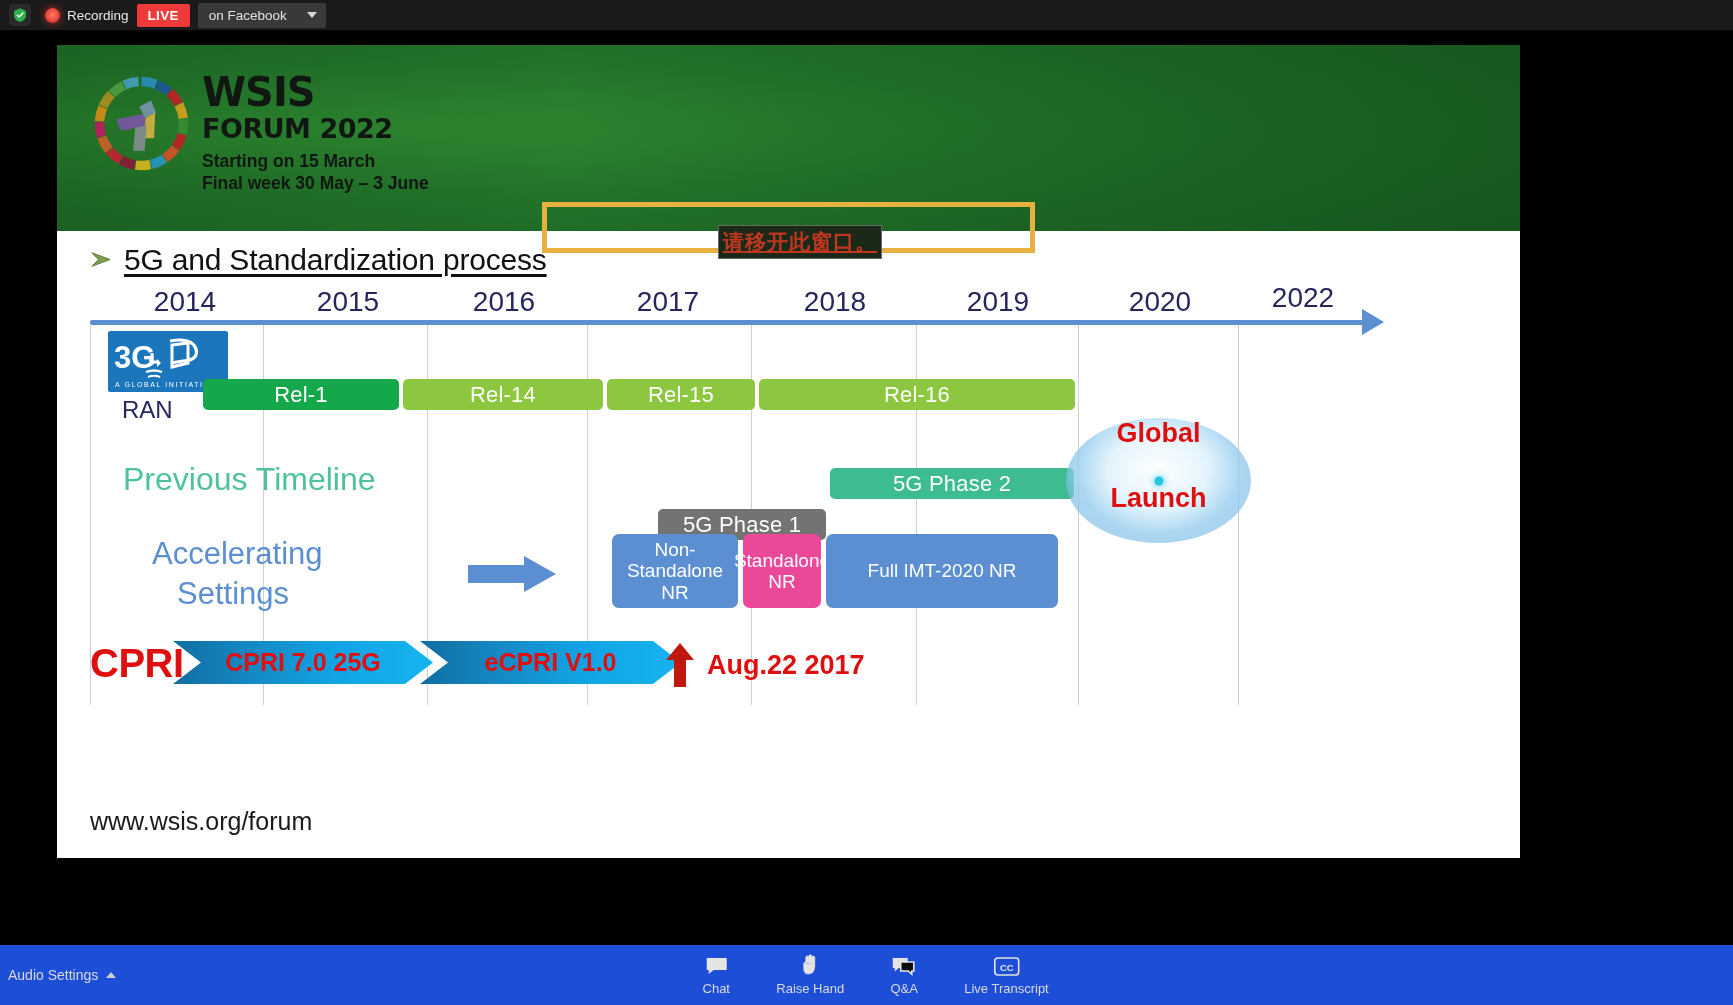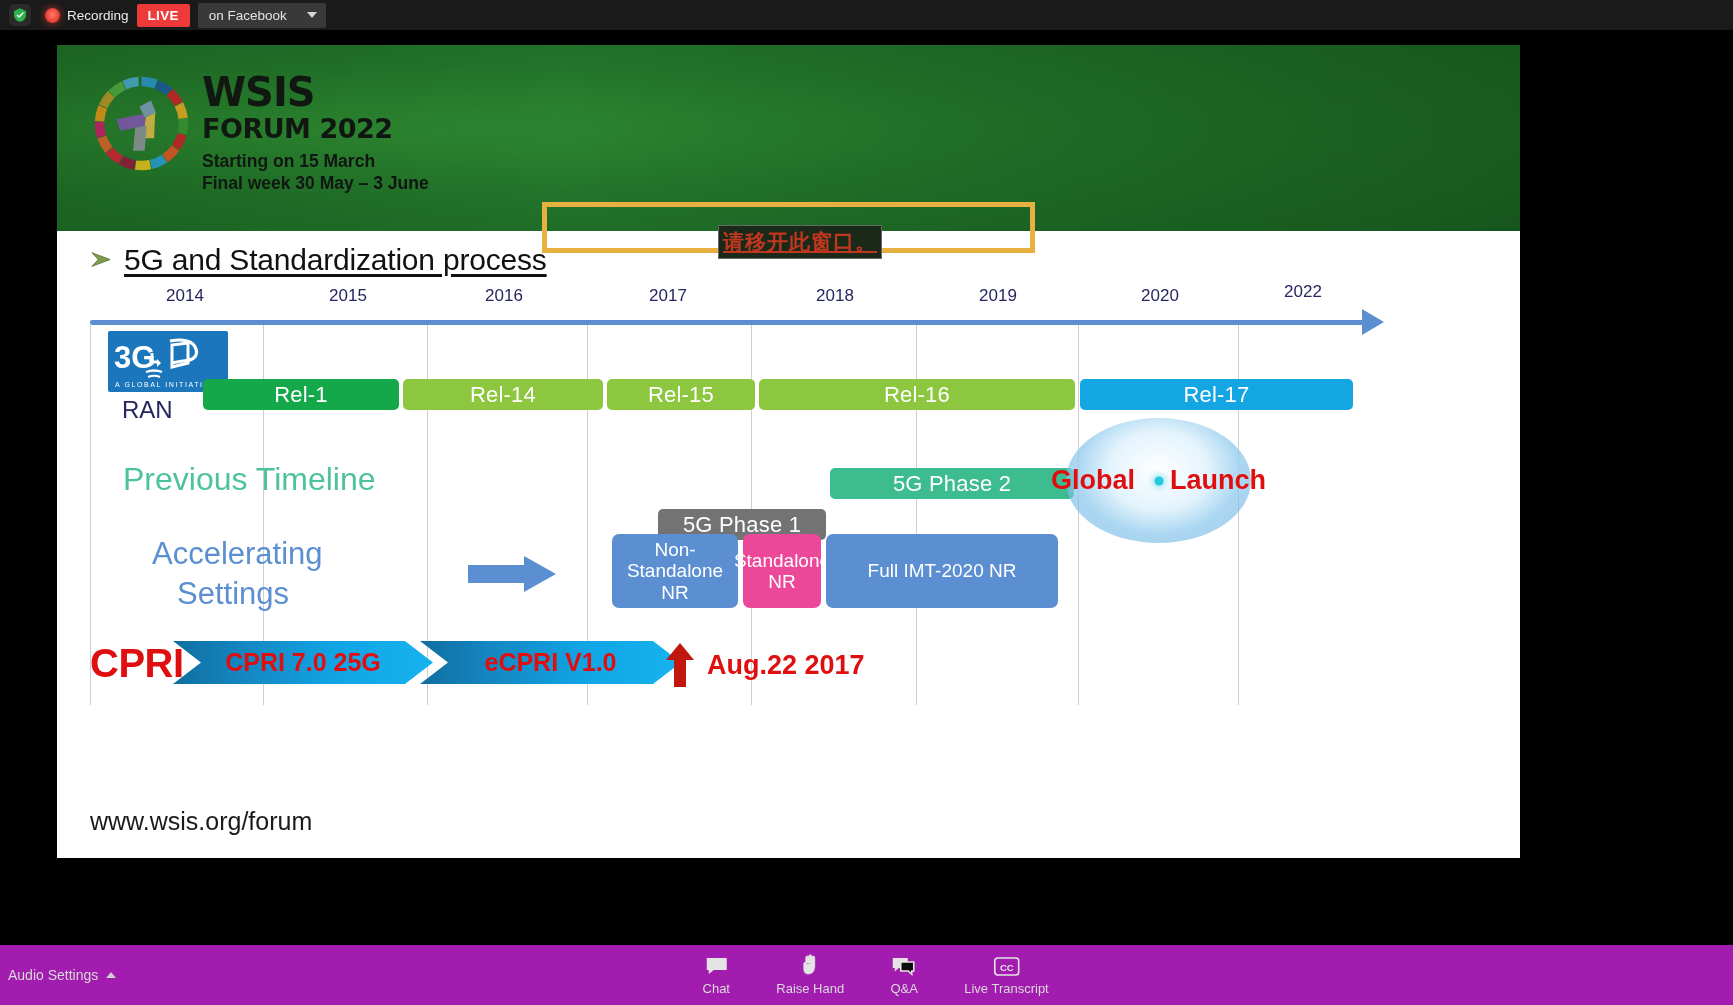--- a/index.html
+++ b/index.html
@@ -96,21 +96,21 @@
   .bullet-arrow{width:22px;height:20px;}
   .slide-title{
     font-size:30px;color:#111;font-weight:500;
     text-decoration:underline;text-underline-offset:4px;
     font-family:"Liberation Sans", sans-serif;letter-spacing:-.2px;
   }
 
   
   .tl{position:absolute;left:33px;top:55px;width:1330px;height:470px;}
   .yearlabel{
-    position:absolute;top:0;font-size:17px;color:#26265e;
+    position:absolute;top:0;font-size:28px;color:#26265e;
     font-family:"Liberation Sans", sans-serif;transform:translateX(-50%);
     white-space:nowrap;
   }
   .axis{
     position:absolute;left:0;top:34px;height:5px;background:#5b8fd1;border-radius:2px;
   }
   .axis-head{
     position:absolute;top:23px;width:0;height:0;
     border-top:13px solid transparent;border-bottom:13px solid transparent;
     border-left:22px solid #5b8fd1;
@@ -129,21 +129,21 @@
   .box{
     position:absolute;border-radius:7px;color:#fff;
     display:flex;align-items:center;justify-content:center;text-align:center;
     font-size:19px;line-height:1.12;font-family:"Liberation Sans", sans-serif;
     padding:2px 4px;
   }
   .globe{
     position:absolute;border-radius:50%;
     background:
       radial-gradient(ellipse at 50% 42%, rgba(255,255,255,.98) 0%, rgba(226,243,252,.95) 38%, rgba(150,205,238,.8) 62%, rgba(96,170,220,.55) 80%, rgba(255,255,255,0) 92%);
-    display:flex;align-items:center;justify-content:center;gap:35px;
+    display:flex;flex-direction:column;align-items:center;justify-content:flex-start;gap:35px;
   }
   .globe span{
     color:#e00f0f;font-weight:bold;font-size:27px;line-height:1.12;
     font-family:"Liberation Sans", sans-serif;
   }
   .globe-dot{
     position:absolute;width:9px;height:9px;border-radius:50%;
     background:#26c8e0; left:50%;top:50%;transform:translate(-50%,-50%);
     box-shadow:0 0 6px 2px rgba(40,200,225,.5);
   }
@@ -168,21 +168,21 @@
   }
 
   .url{
     position:absolute;left:33px;bottom:22px;font-size:25px;color:#1a1a1a;
     font-family:"Liberation Sans", sans-serif;
   }
 
   
   .bottombar{
     position:absolute;left:0;bottom:0;width:1733px;height:60px;
-    background:#a21caf;
+    background:#1d4ed8;
   }
   .audio-settings{
     position:absolute;left:8px;top:50%;transform:translateY(-50%);
     color:#d8d8d8;font-size:14px;display:flex;align-items:center;gap:8px;
   }
   .chev-up{
     width:0;height:0;border-left:5px solid transparent;border-right:5px solid transparent;
     border-bottom:6px solid #cfcfcf;
   }
   .tools{
@@ -306,21 +306,20 @@
           <path d="M40 46 q6 -2.5 12 0" fill="none" stroke="#fff" stroke-width="2.2"></path>
           <text x="7" y="56" font-family="Liberation Sans, sans-serif" font-size="7" letter-spacing="1.6" fill="#ffffff">A GLOBAL INITIATIVE</text>
         </svg>
       </div>
       <div class="rowlabel" style="left:32px;top:110px;font-size:24px;color:#26265e;">RAN</div>
 
       <div class="bar" style="left:113px;top:93px;width:196px;background:#14a84a;">Rel-1</div>
       <div class="bar" style="left:313px;top:93px;width:200px;background:#8dc63f;">Rel-14</div>
       <div class="bar" style="left:517px;top:93px;width:148px;background:#8dc63f;">Rel-15</div>
       <div class="bar" style="left:669px;top:93px;width:316px;background:#8dc63f;">Rel-16</div>
-      <div class="bar" style="left:990px;top:93px;width:273px;background:#14a6e3;">Rel-17</div>
 
       <div class="rowlabel" style="left:33px;top:175px;font-size:32px;color:#4ec39a;">Previous Timeline</div>
       <div class="bar" style="left:568px;top:182px;width:168px;background:#737373;margin-top:41px;">5G Phase 1</div>
       <div class="bar" style="left:740px;top:182px;width:244px;background:#3dbd8f;">5G Phase 2</div>
 
       <div class="globe" style="left:976px;top:132px;width:185px;height:125px;">
         <span>Global</span>
         <span>Launch</span>
         <div class="globe-dot"></div>
       </div>

